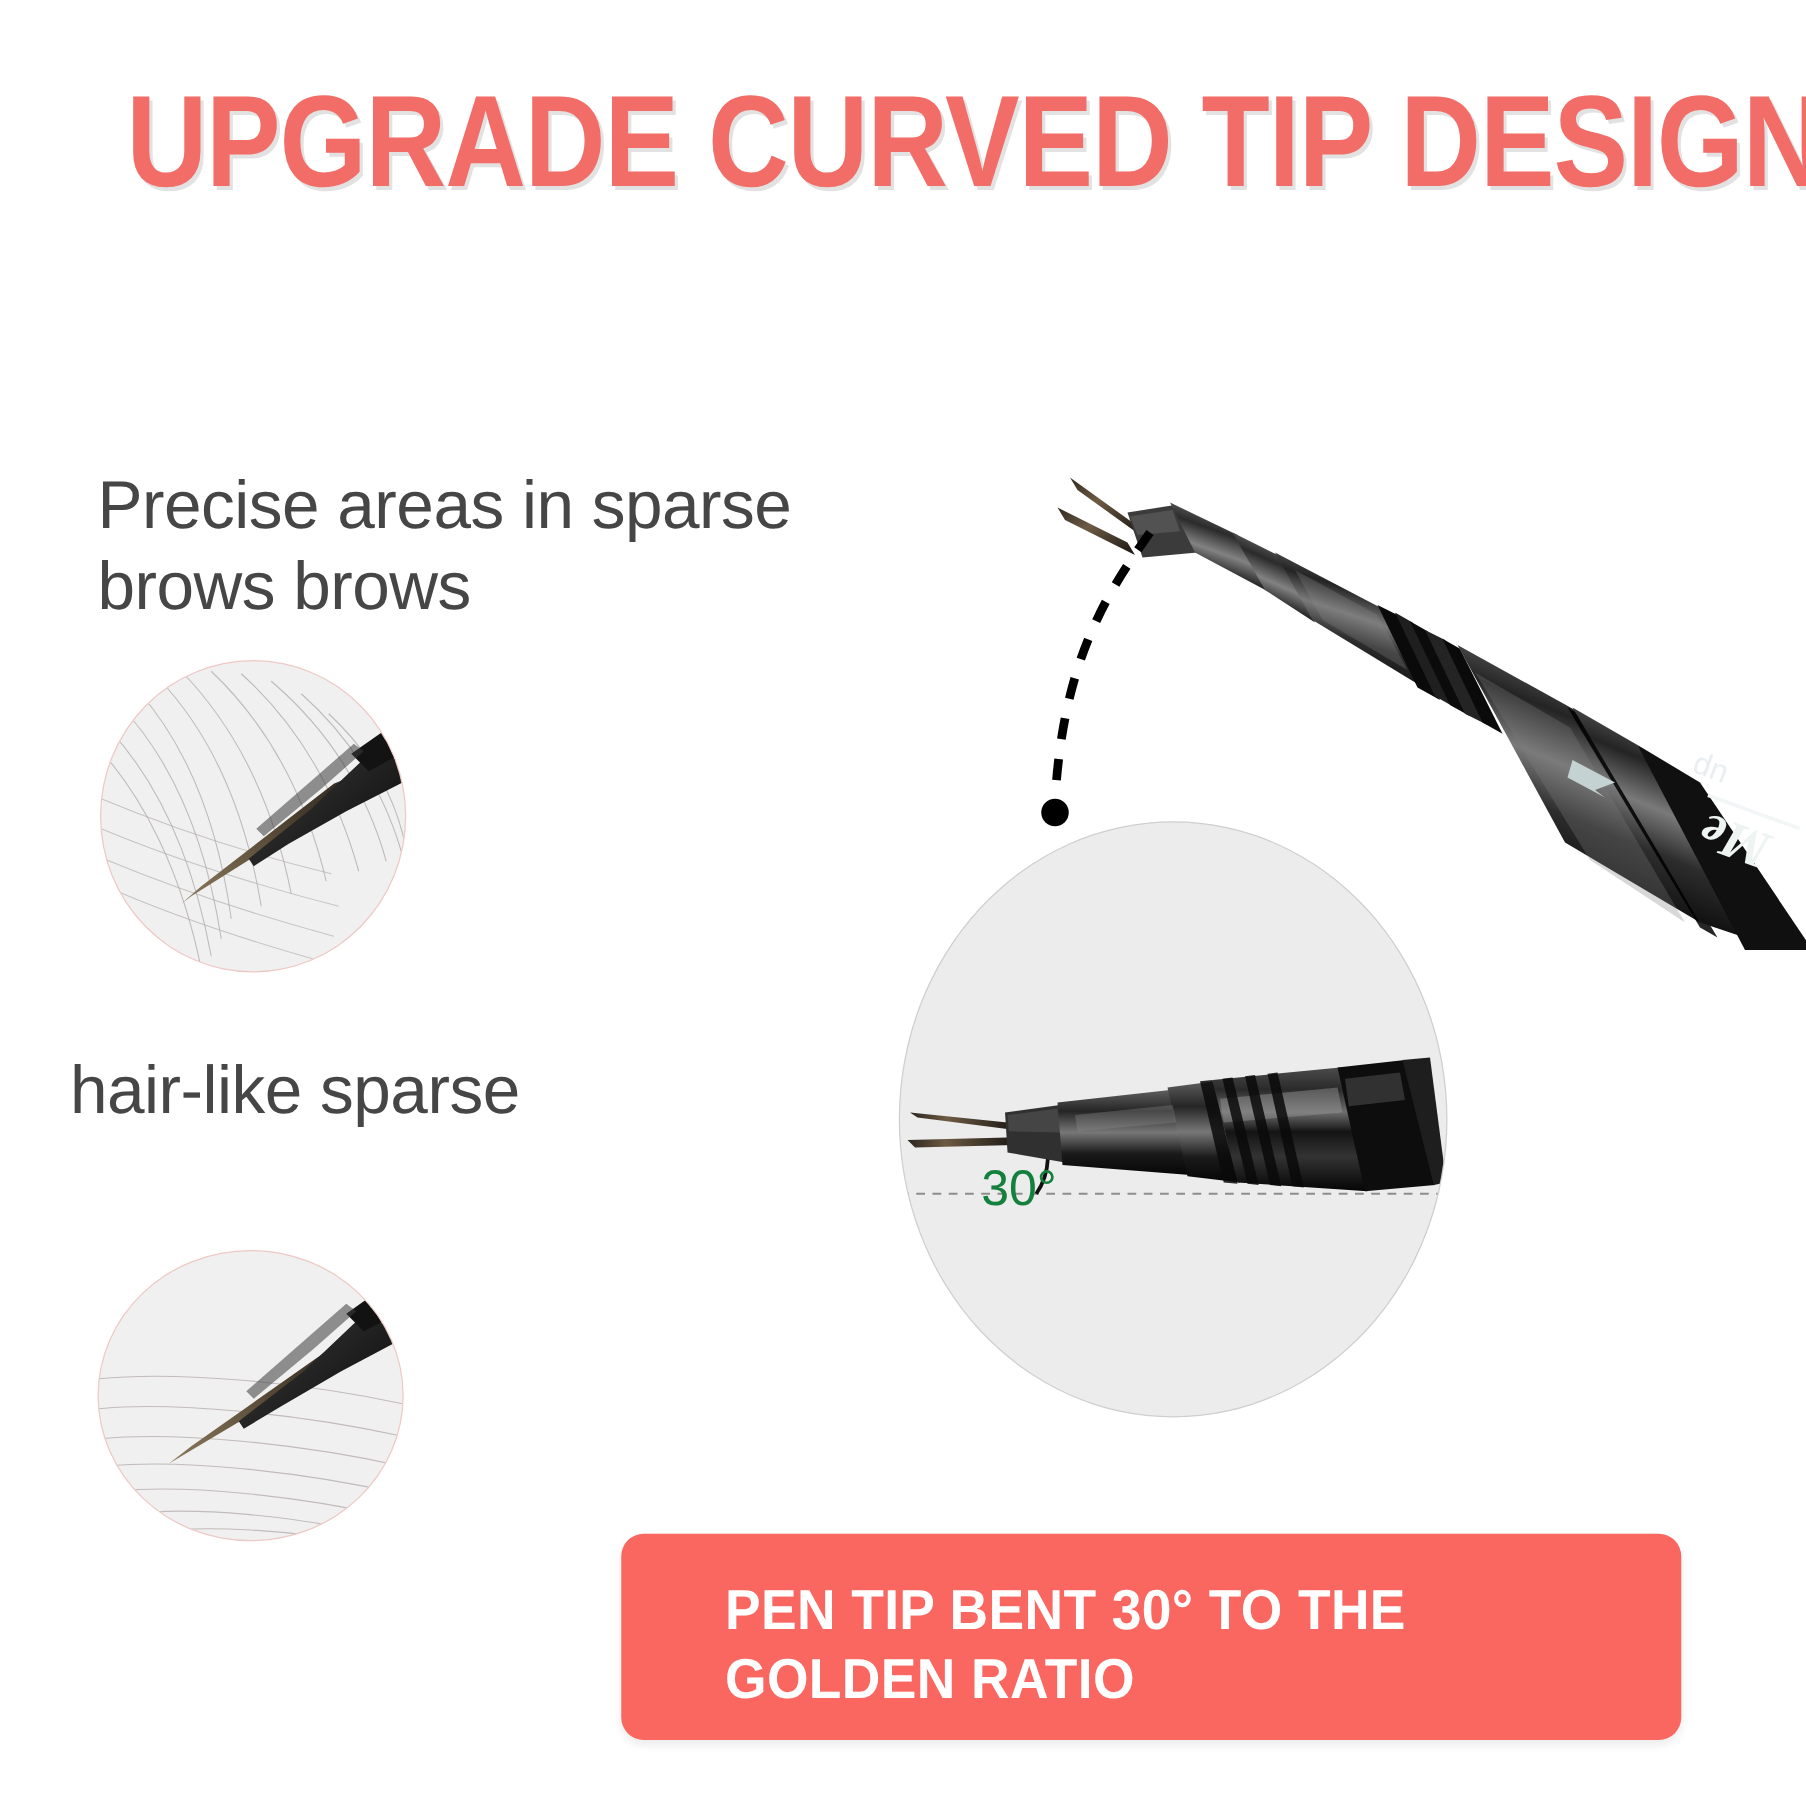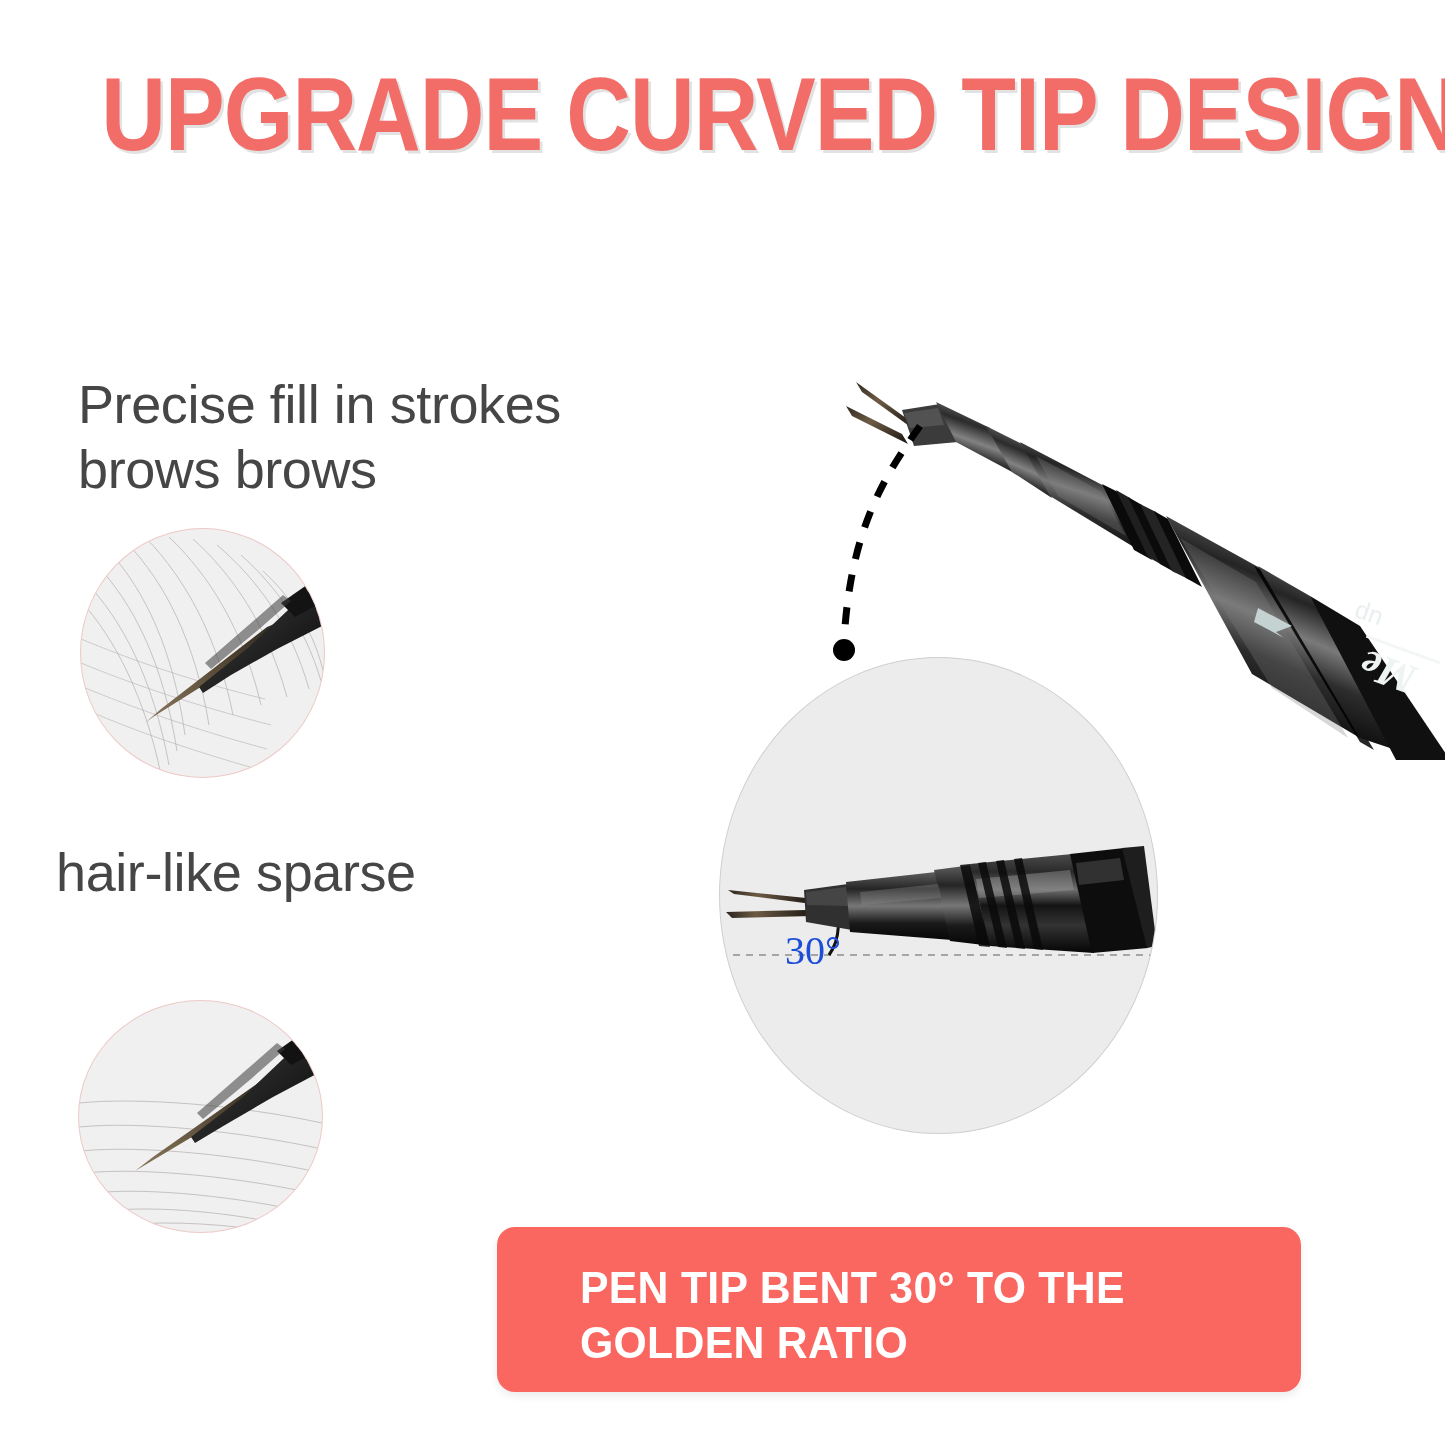--- a/index.html
+++ b/index.html
@@ -71,22 +71,22 @@
     background: #ececec;
     border: 1.4px solid #cfcfcf;
     overflow: hidden;
   }
   #magnifier-circle svg { position: absolute; left: 0; top: 0; width: 100%; height: 100%; }
 
   #angle-label {
     position: absolute;
     left: 785px;
     top: 931px;
-    color: #1d4ed8;
-    font-family: Liberation Serif, serif;
+    color: #15803d;
+    font-family: Liberation Sans, sans-serif;
     font-size: 40px;
     line-height: 1;
     letter-spacing: 0px;
   }
 
   
   #pen-main {
     position: absolute;
     left: 840px;
     top: 370px;
@@ -146,26 +146,25 @@
     height: 3px;
     background: #f3f6f7;
     transform: rotate(20deg);
   }
 
   
   #bottom-banner {
     position: absolute;
     left: 497px;
     top: 1227px;
-    width: 772px;
+    width: 848px;
     height: 165px;
     background: #FA6660;
     border-radius: 18px;
     box-shadow: 0 4px 8px rgba(0,0,0,0.08);
-    padding-left: 32px;
   }
   #banner-text {
     position: absolute;
     left: 83px;
     top: 34px;
     width: 700px;
     color: #ffffff;
     font-family: "Liberation Sans Narrow", "Liberation Sans", sans-serif;
     font-weight: bold;
     font-size: 45px;
@@ -176,21 +175,21 @@
   }
 </style>
 </head>
 <body>
 
 <div id="page">
 
   <div id="headline">UPGRADE CURVED TIP DESIGN</div>
 
   <div id="feature-text-1" class="feature-text">
-    <div>Precise fill in strokes</div>
+    <div>Precise areas in sparse</div>
     <div>brows brows</div>
   </div>
 
   <div id="detail-circle-1" class="detail-circle">
     <svg viewBox="0 0 243 248" preserveAspectRatio="none">
       <defs>
         <linearGradient id="tipGrad1" x1="0" y1="0" x2="1" y2="1">
           <stop offset="0%" stop-color="#575757"></stop>
           <stop offset="40%" stop-color="#2b2b2b"></stop>
           <stop offset="100%" stop-color="#090909"></stop>

